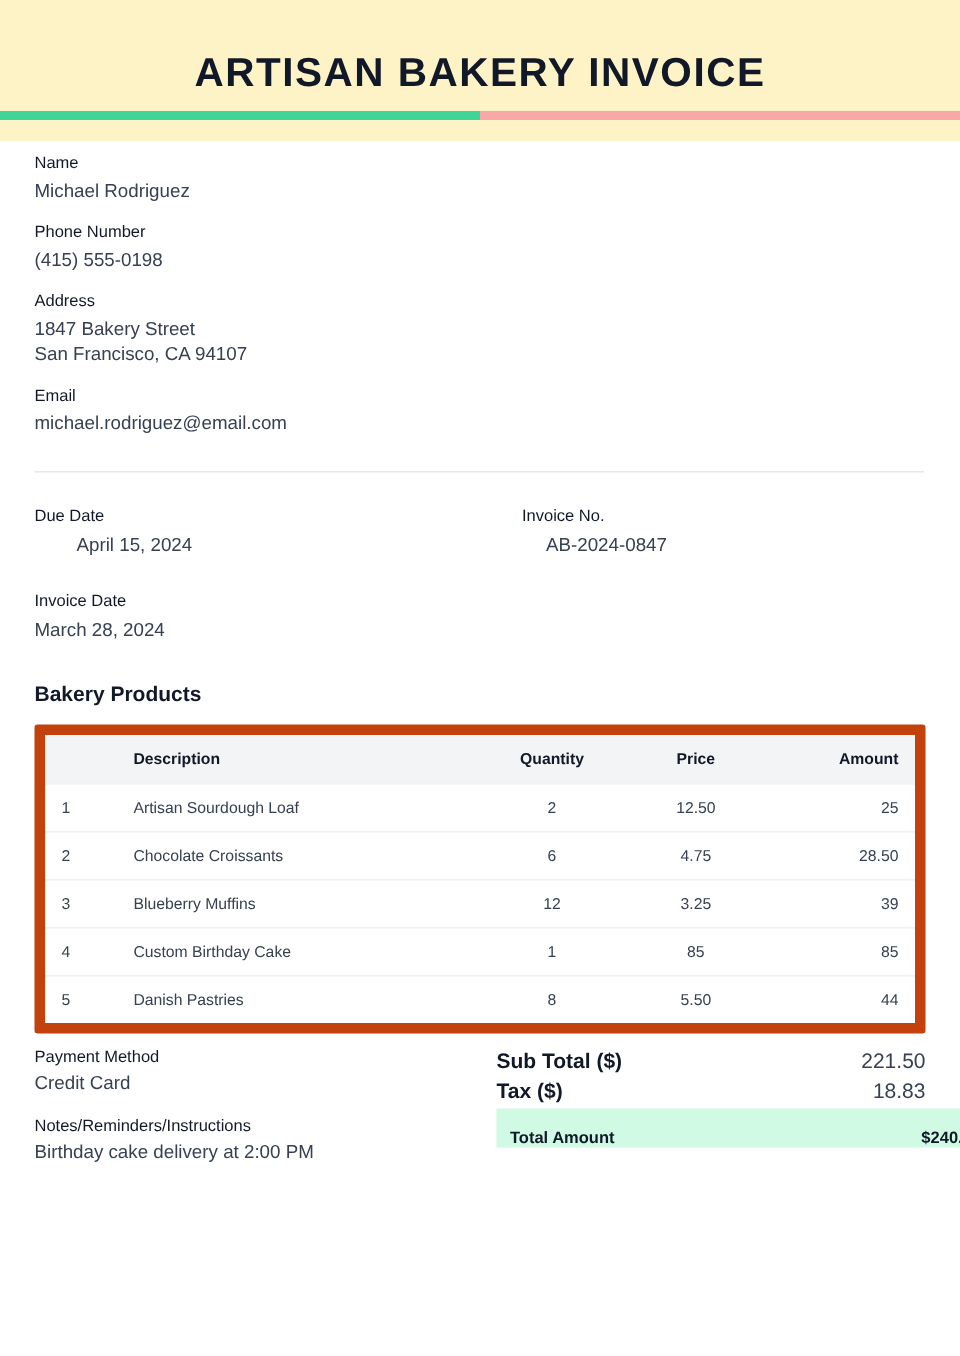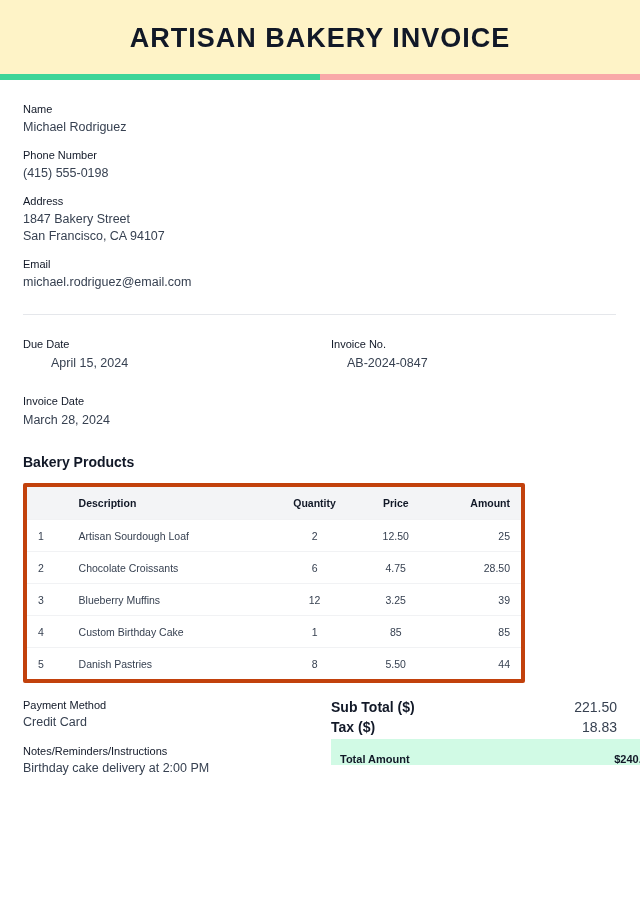--- a/index.html
+++ b/index.html
@@ -1,33 +1,33 @@
 <!DOCTYPE html>
 <html><head>
   <meta charset="utf-8">
   <style>
     * { box-sizing: border-box; margin: 0; padding: 0; }
     html, body { width: 640px; height: 904px; background: #ffffff; }
     body { font-family: "Liberation Sans", "DejaVu Sans", sans-serif; color: #1f2937; position: relative; overflow: hidden; }
 
-    .header { position: absolute; left: 0; top: 0; width: 640px; height: 74px; background: #fef3c7; display: flex; align-items: center; justify-content: center; }
+    .header { position: absolute; left: 0; top: 0; width: 640px; height: 94px; background: #fef3c7; display: flex; align-items: center; justify-content: center; }
     .header h1 { font-size: 27px; font-weight: 700; letter-spacing: 1px; color: #111827; margin-top: 2px; }
     .accent-bar { position: absolute; top: 74px; left: 0; width: 640px; height: 6px; display: flex; }
     .accent-bar .left { width: 320px; height: 6px; background: #3dd598; }
     .accent-bar .right { width: 320px; height: 6px; background: #f9a8a8; }
 
     .label { font-size: 11px; font-weight: 400; color: #111827; }
     .value { font-size: 12.5px; color: #374151; line-height: 17px; }
 
     .field { position: absolute; left: 23px; }
     .divider { position: absolute; left: 23px; top: 314px; width: 593px; height: 1px; background: #e5e7eb; }
 
     .section-title { position: absolute; left: 23px; top: 454px; font-size: 14px; font-weight: 600; color: #111827; }
 
-    .table { position: absolute; left: 23px; top: 483px; width: 502px; border: 4px solid #c2410c; border-radius: 2px; }
+    .table { position: absolute; left: 23px; top: 483px; width: 594px; border: 7px solid #c2410c; border-radius: 2px; }
     .row { display: flex; align-items: center; height: 32px; border-top: 1px solid #f1f2f4; font-size: 10.5px; color: #374151; }
     .row.head { border-top: none; background: #f3f4f6; font-weight: 700; color: #111827; height: 32px; }
     .c-num { width: 60px; padding-left: 11px; }
     .c-desc { width: 250px; }
     .c-qty { width: 70px; text-align: center; }
     .c-price { width: 126px; text-align: center; }
     .c-amt { width: 86px; text-align: right; padding-right: 11px; }
 
     .summary { position: absolute; left: 331px; width: 286px; display: flex; justify-content: space-between; font-size: 14px; }
     .summary .s-label { font-weight: 700; color: #111827; }
@@ -62,21 +62,21 @@
   <div class="label">Email</div>
   <div class="value" style="margin-top:4px;">michael.rodriguez@email.com</div>
 </div>
 
 <div class="divider"></div>
 
 <div class="field" style="top:338px;">
   <div class="label">Due Date</div>
   <div class="value" style="margin-top:5px;margin-left:28px;">April 15, 2024</div>
 </div>
-<div class="field" style="top:338px; left:331px;">
+<div class="field" style="top:338px; left:348px;">
   <div class="label">Invoice No.</div>
   <div class="value" style="margin-top:5px;margin-left:16px;">AB-2024-0847</div>
 </div>
 <div class="field" style="top:395px;">
   <div class="label">Invoice Date</div>
   <div class="value" style="margin-top:5px;">March 28, 2024</div>
 </div>
 
 <div class="section-title">Bakery Products</div>
 

